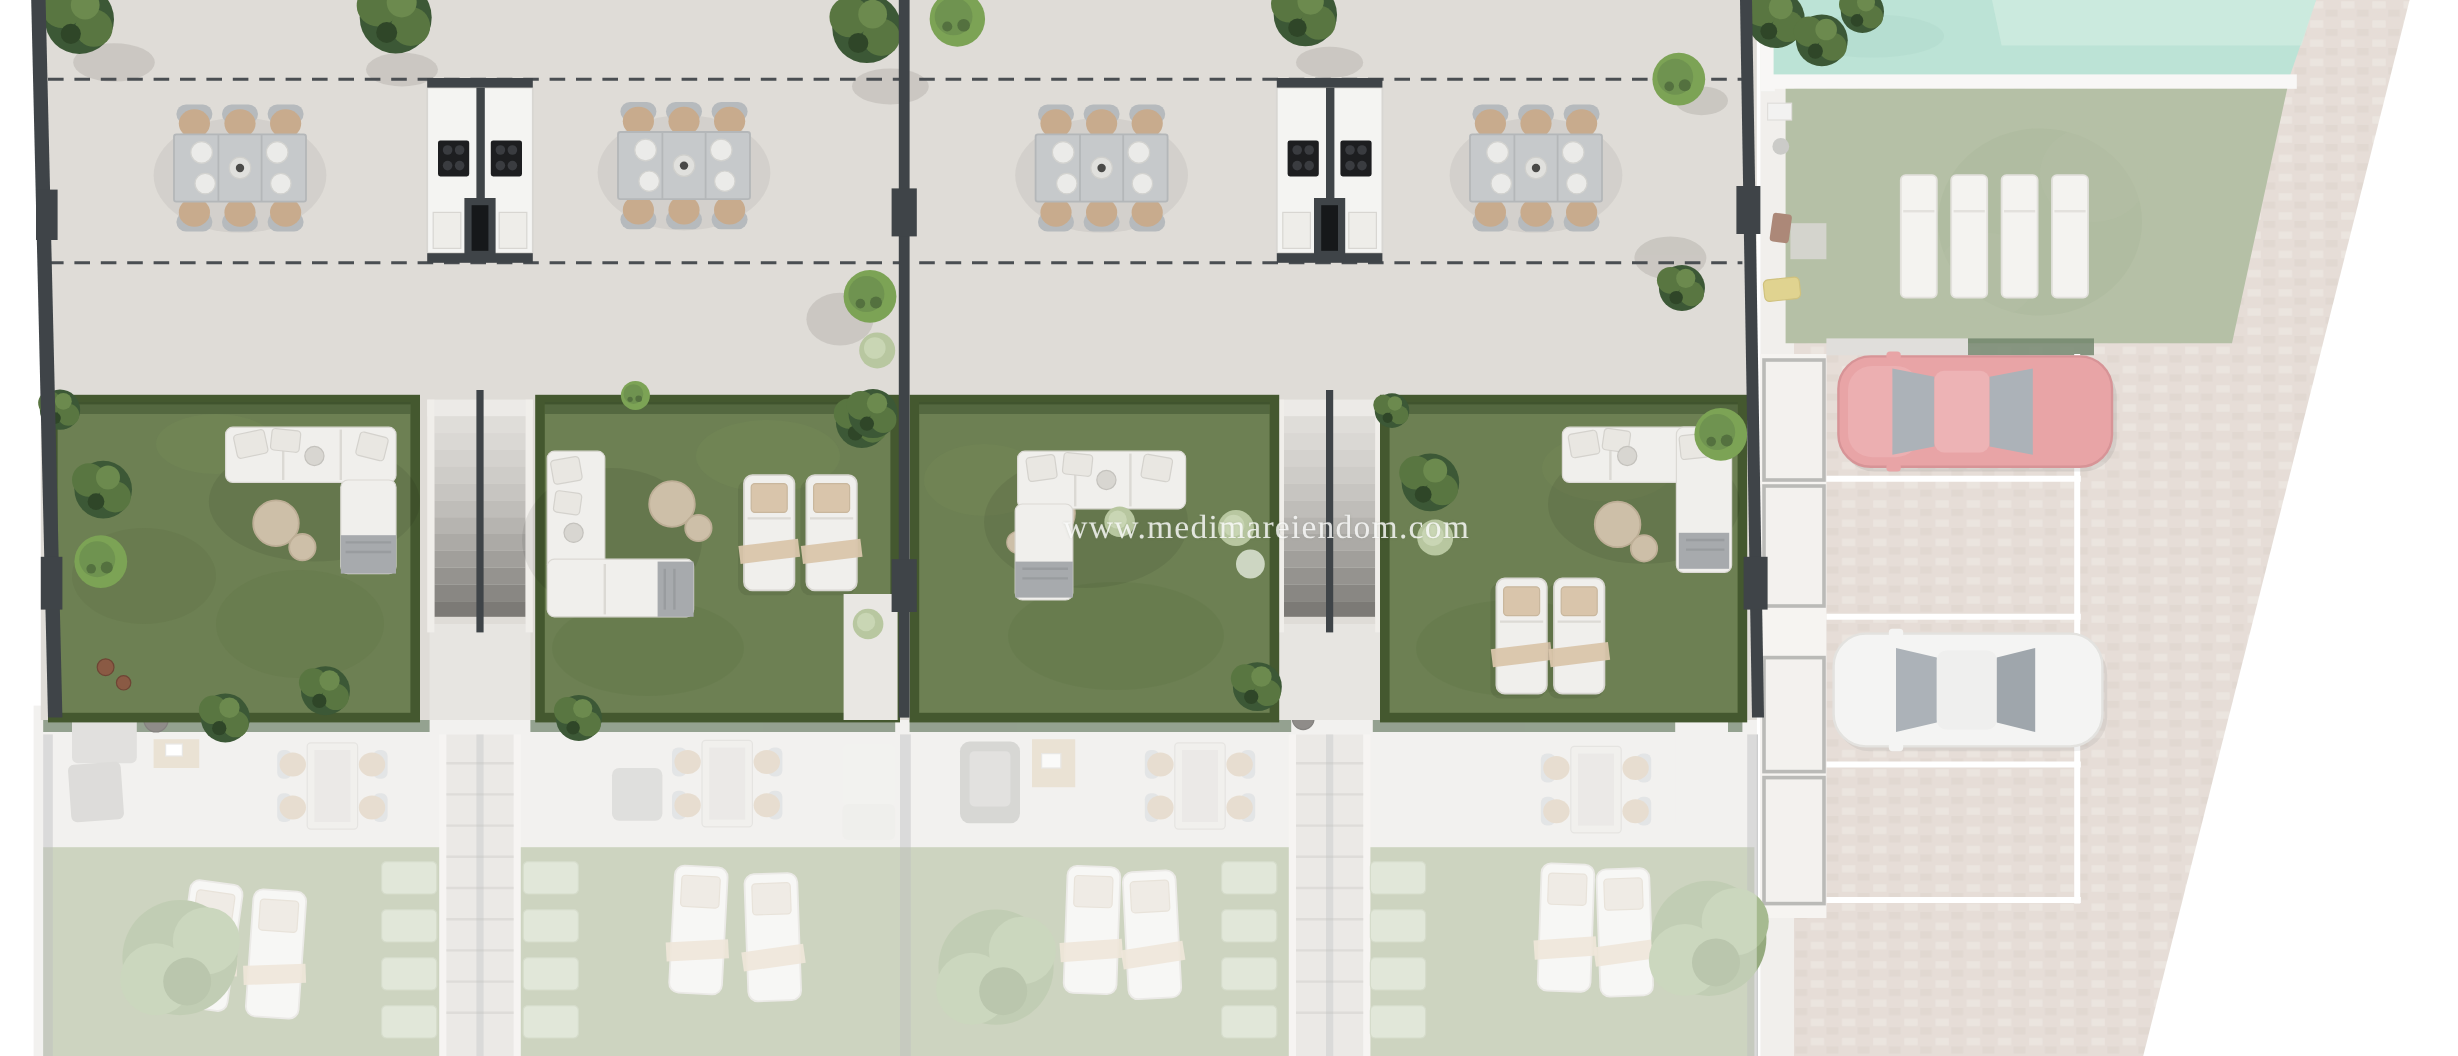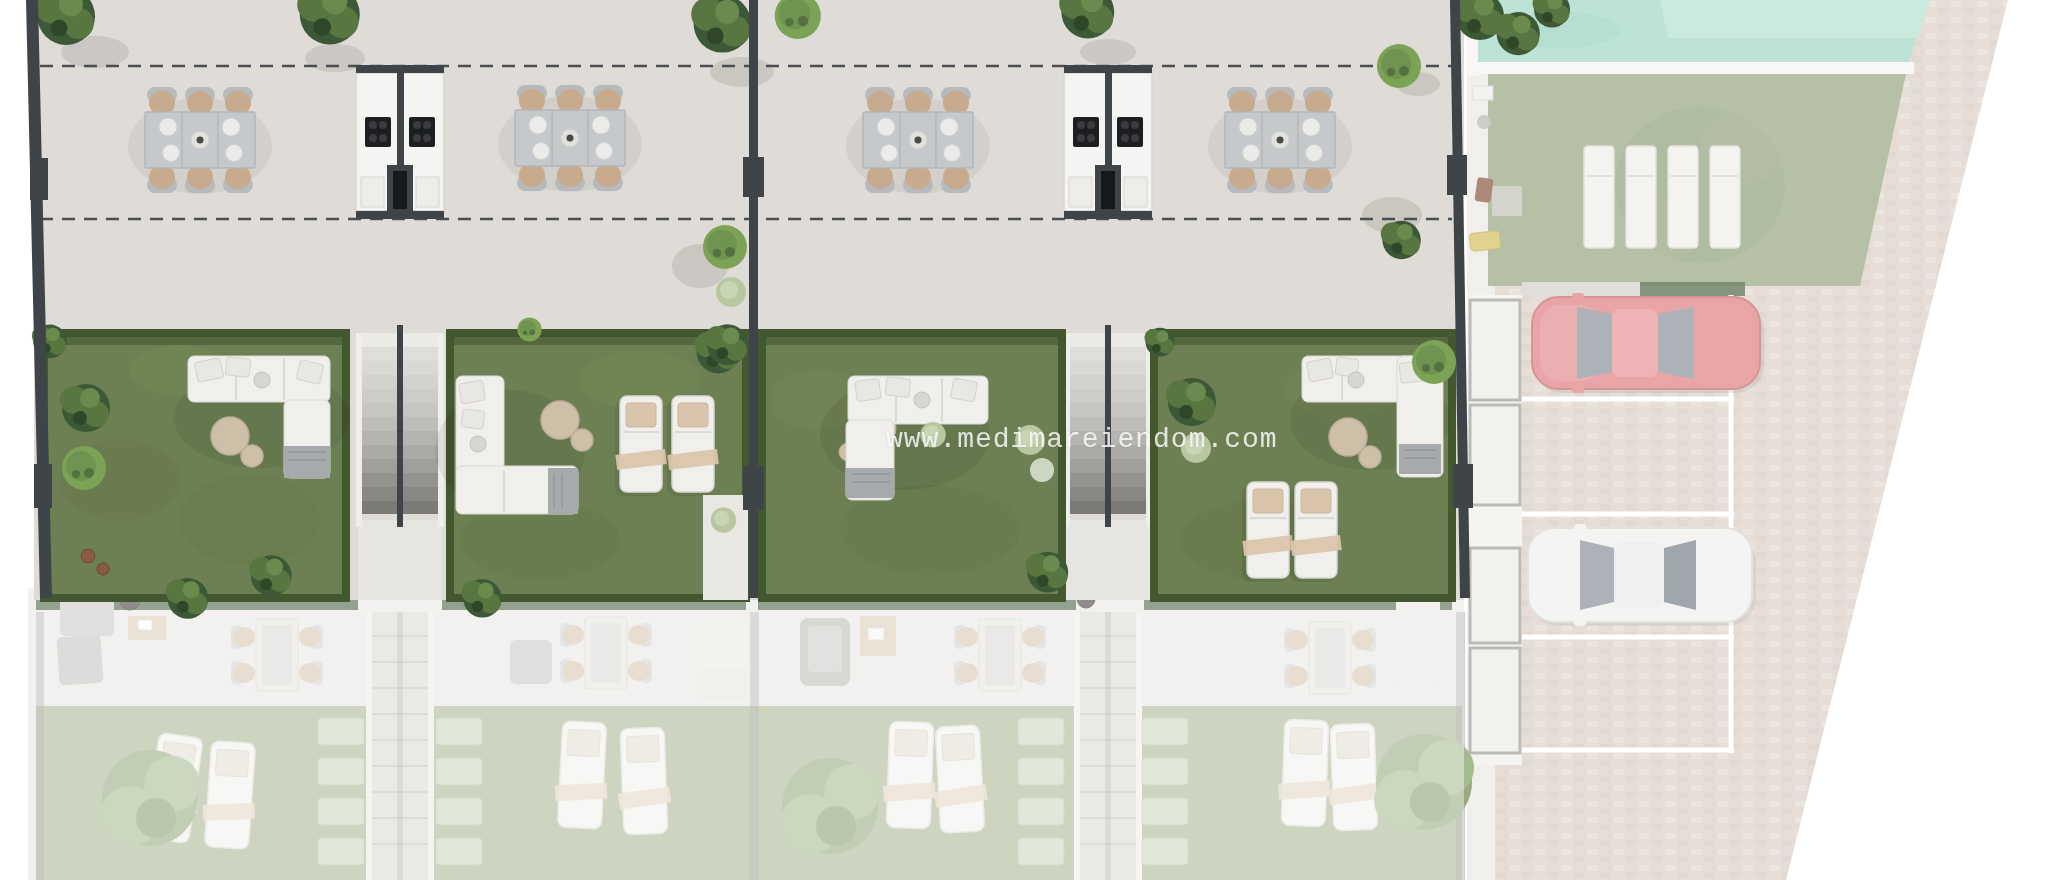--- a/index.html
+++ b/index.html
@@ -1,19 +1,19 @@
 <!DOCTYPE html>
 <html style="--grass: #6d8053; --hedge: #44582f; --grassFaded: #aab593; --tile: #dfdcd7; --wall: #3f4448; --poolWater: #a5d9c8; --poolWaterLight: #c2e7d7; --poolLawn: #9cab87; --cobble: #ddd2ca; --cobbleLight: #e7ded7; --carRed: #e18588; --carSilver: #f1f1ef; --glass: #8f989f; --pouf: #cdbfa8; --towel: #d9c5ab; --seatTan: #c8ab8d; --chairGray: #b6babd; --tableTop: #c6c9cb; --sofa: #f0efec; --blanket: #a7aaad; --palmDark: #3c5836; --treeMid: #597641; --treeRound: #7ca355; --sage: #b8c7a0; --dash: #4a4e52; --terraceLower: #e9e7e3; --whiteSurf: #f4f3f1;"><head>
 <meta charset="utf-8">
 <style>
   html,body{margin:0;padding:0;background:#ffffff;}
   .canvas{position:relative;width:2048px;height:880px;background:#ffffff;overflow:hidden;
           font-family:"Liberation Sans",sans-serif;}
   .canvas svg{position:absolute;left:0;top:0;}
-  .watermark{position:absolute;left:886px;top:424px;font-family:Liberation Mono, monospace;
+  .watermark{position:absolute;left:886px;top:424px;font-family:Liberation Serif, serif;
              font-size:28px;color:rgba(255,255,255,0.8);letter-spacing:1px;pointer-events:none;
              text-shadow:0 0 2px rgba(120,130,110,0.25);}
 </style>
 </head>
 <body>
 
 <div class="canvas">
 <svg width="2048" height="880" viewBox="0 0 2048 880">
   <defs>
     <pattern id="cobblePat" width="26" height="16" patternUnits="userSpaceOnUse">

